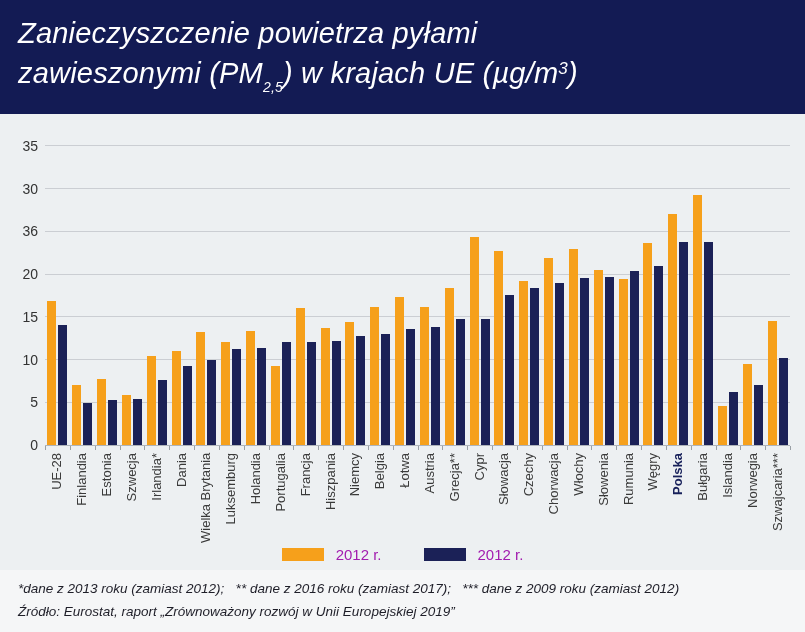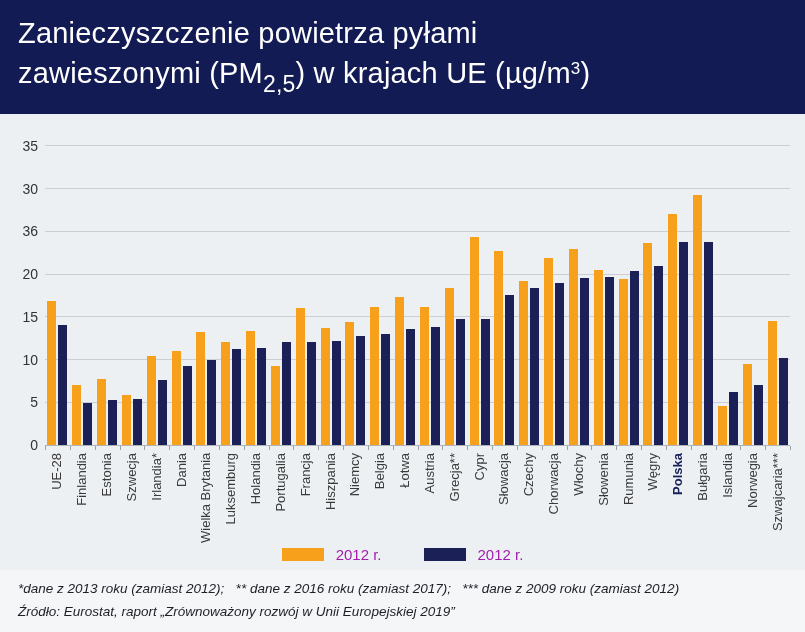--- a/index.html
+++ b/index.html
@@ -6,22 +6,22 @@
   #app{
     position:relative;width:805px;height:632px;overflow:hidden;
     font-family:"Liberation Sans", sans-serif;background:#EDF0F2;
   }
   
   .header{
     position:absolute;left:0;top:0;width:805px;height:114px;
     background:#131B54;color:#FFFFFF;box-sizing:border-box;
     padding:13px 20px 0 18px;
   }
-  .title-line{font-size:29px;line-height:40px;font-weight:500;letter-spacing:.2px;white-space:nowrap;}
-  .title-line sub{font-size:23px;vertical-align:-9px;line-height:0;}
+  .title-line{font-size:29px;line-height:40px;font-weight:500;letter-spacing:.2px;white-space:nowrap;font-style:italic;}
+  .title-line sub{font-size:14px;vertical-align:-9px;line-height:0;}
   .title-line sup{font-size:17px;vertical-align:9px;line-height:0;}
   
   .chart-section{
     position:absolute;left:0;top:114px;width:805px;height:456px;
     background:#EDF0F2;
   }
   .gridline{position:absolute;height:1px;background:#CBCED3;left:45px;width:745px;}
   .gridline.zero{background:#AFB4BA;}
   .y-tick-label{
     position:absolute;width:38px;text-align:right;font-size:14px;color:#333333;

